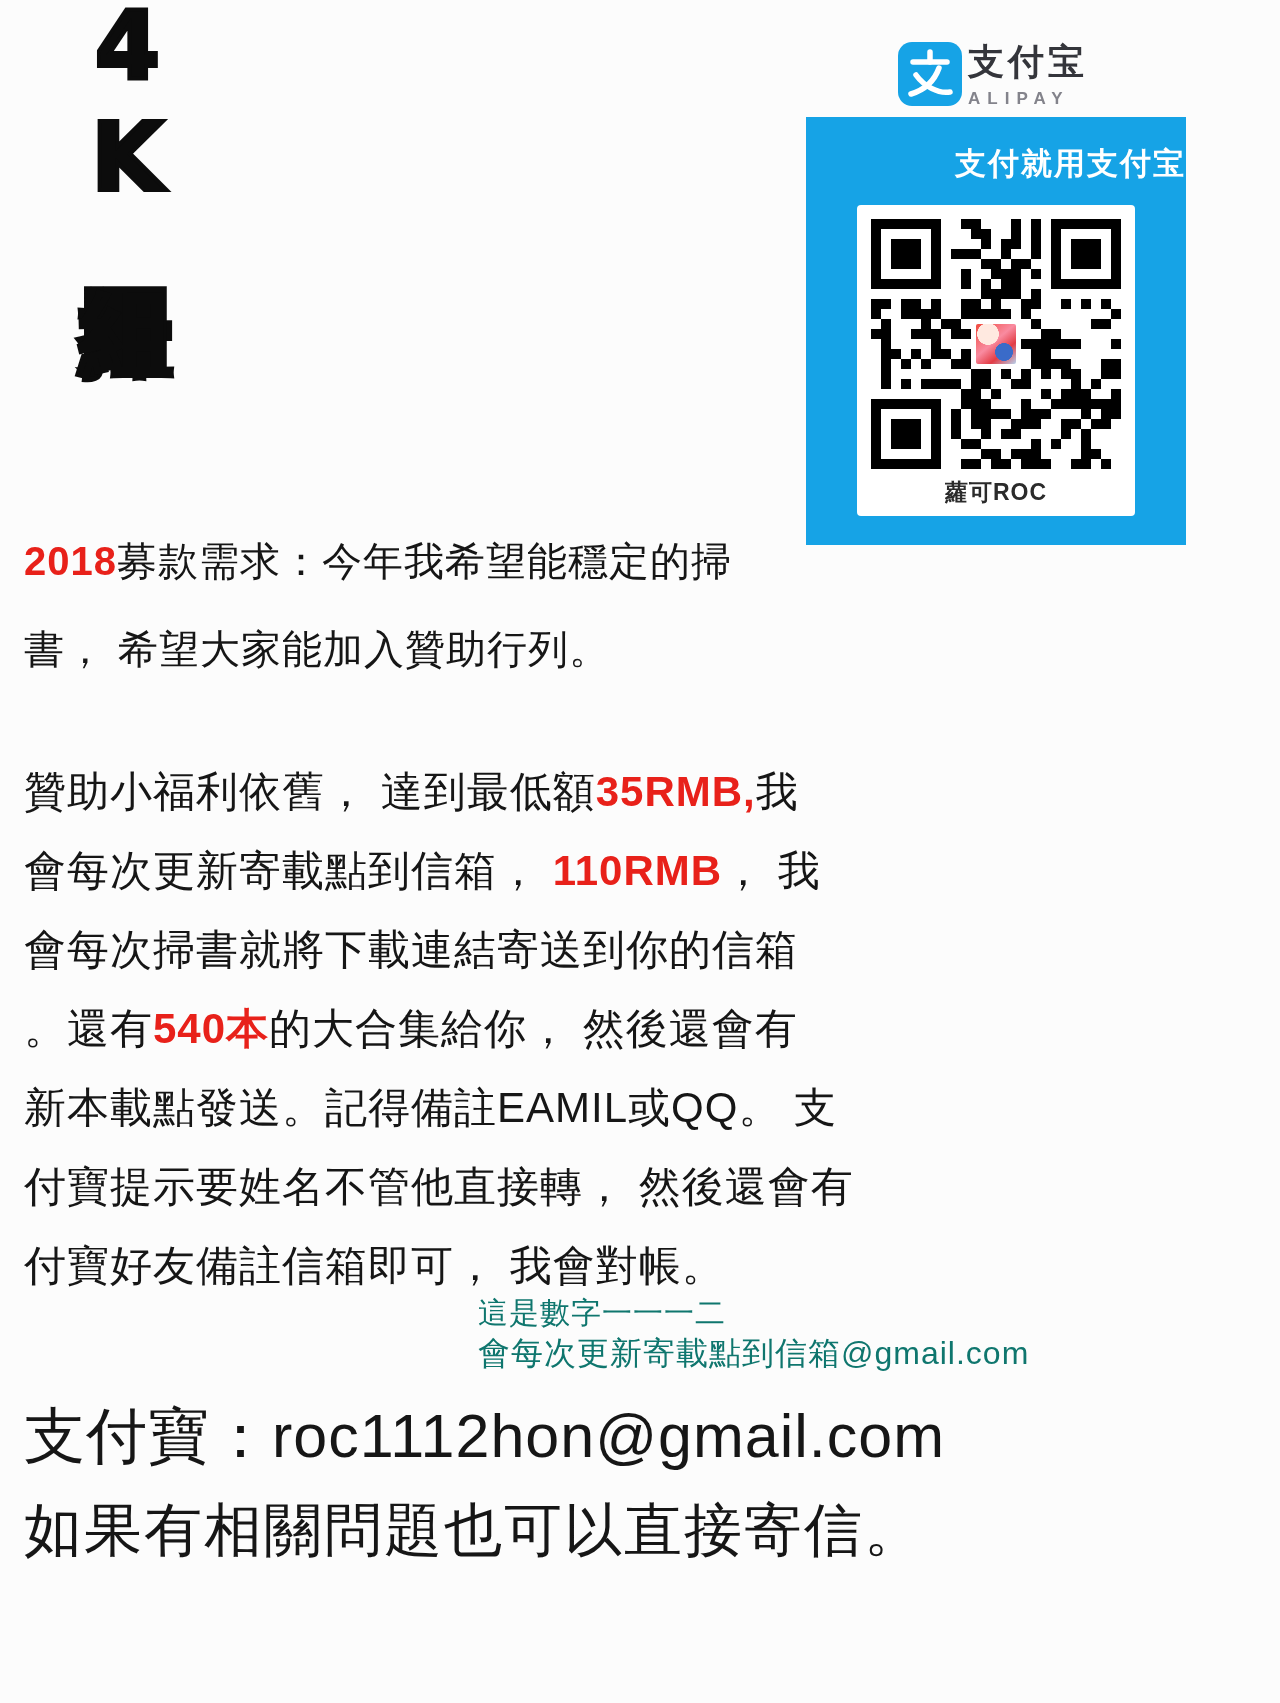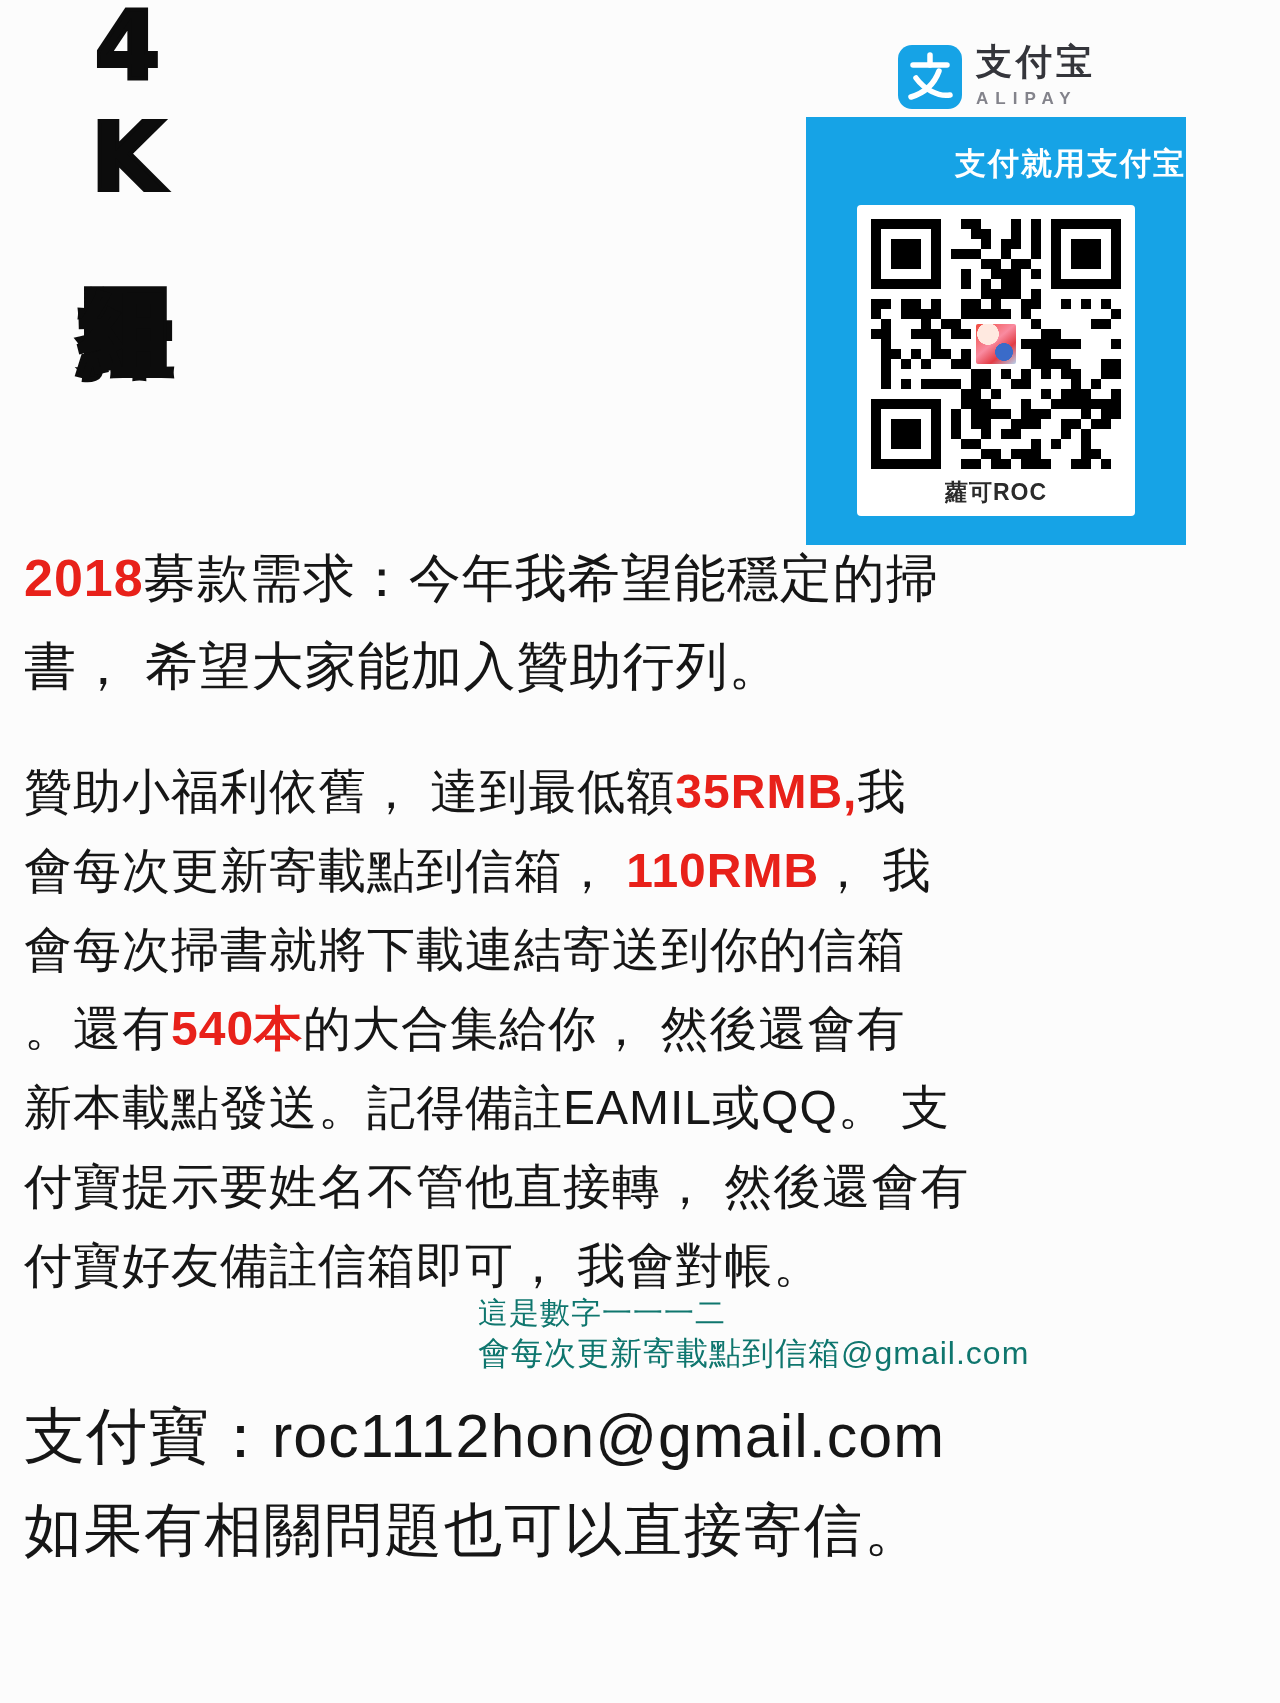--- a/index.html
+++ b/index.html
@@ -30,21 +30,21 @@
     line-height:150px;
     letter-spacing:2px;
     color:#0c0c0c;
     -webkit-text-stroke:4px #0c0c0c;
   }
 
   
   .alipay-logo{
     position:absolute;
     left:898px; top:38px;
-    display:flex; align-items:flex-end; gap:14px;
+    display:flex; align-items:center; gap:6px;
   }
   .alipay-badge{
     width:64px;height:64px;border-radius:14px;
     background:var(--accent);
     position:relative;flex:0 0 auto;
   }
   .alipay-badge svg{position:absolute;inset:0;}
   .alipay-wordmark .cn{
     font-size:36px;font-weight:bold;color:#34353b;letter-spacing:4px;
   }
@@ -93,22 +93,22 @@
     text-align:center;
     font-size:23px;
     color:#2b2b2b;
     margin-top:8px;
     letter-spacing:1px;
   }
 
   
   .handtext{position:absolute;left:24px;white-space:nowrap;}
   .tline{white-space:nowrap;}
-  .para-1{top:534px;font-size:52px;line-height:88px;letter-spacing:1px;}
-  .para-2{top:752px;font-size:48px;line-height:79px;letter-spacing:1px;}
+  .para-1{top:517px;font-size:40px;line-height:88px;letter-spacing:1px;}
+  .para-2{top:752px;font-size:42px;line-height:79px;letter-spacing:1px;}
   .red{color:var(--red);font-weight:bold;}
 
   .note{
     position:absolute;left:478px;top:1292px;
     font-size:30px;line-height:41px;color:#0f766e;
     letter-spacing:1px;
   }
   .note .note-line-2{font-size:32px;}
 
   .account-line{

